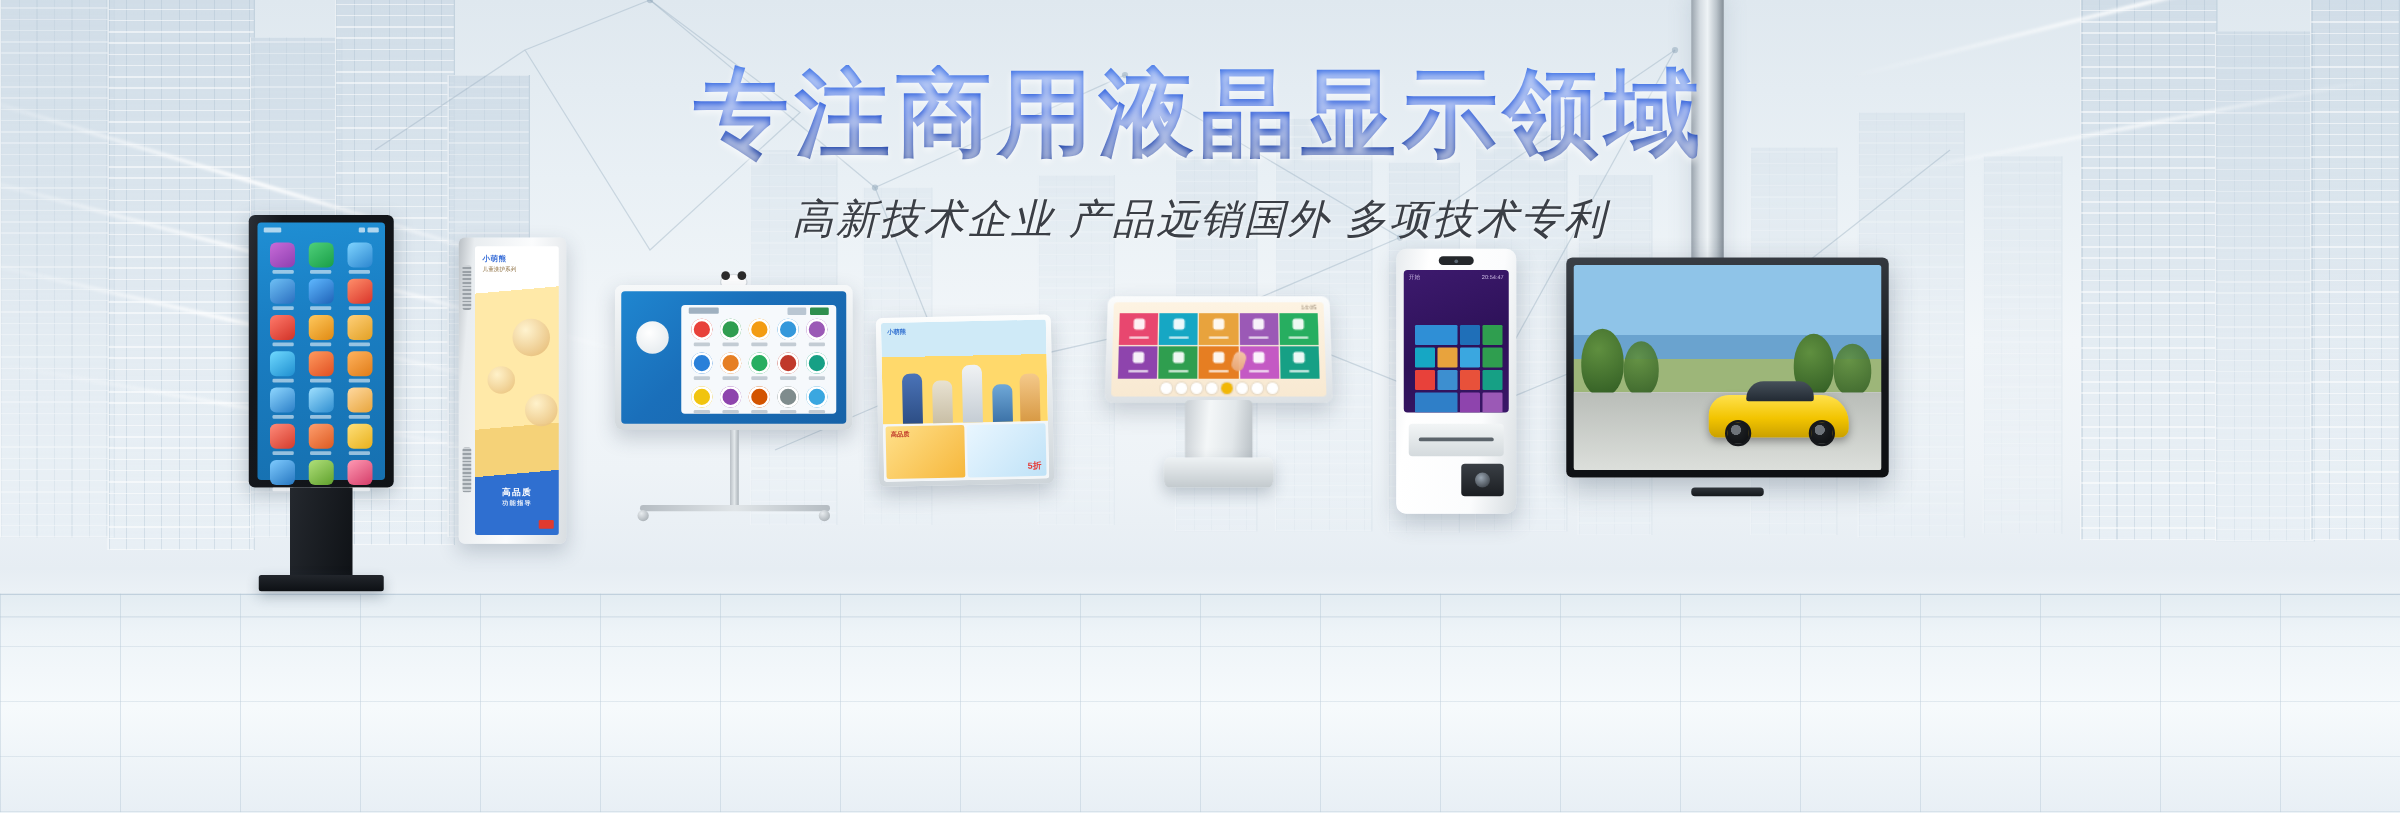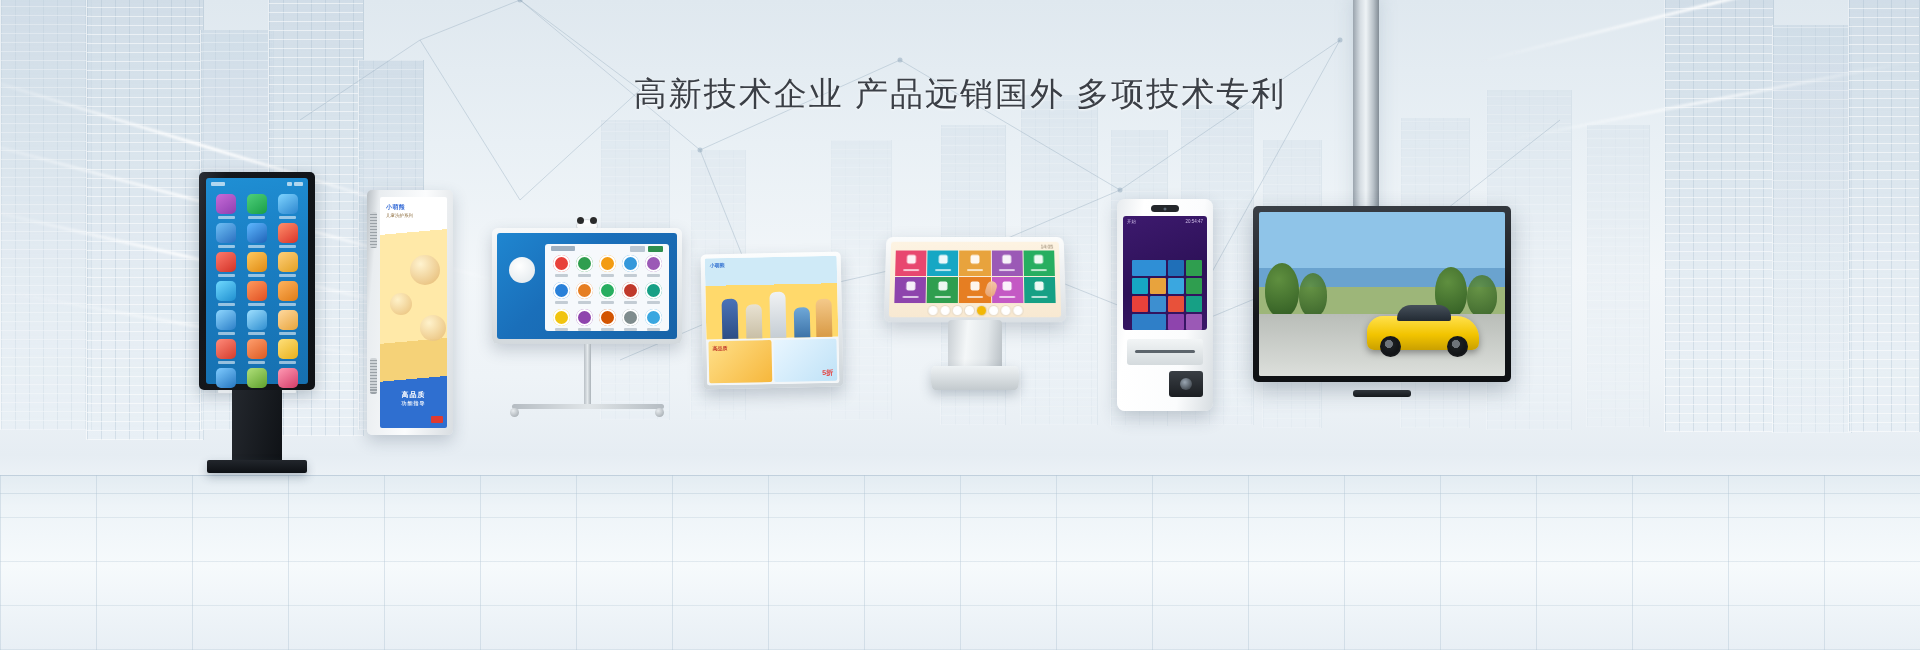--- a/index.html
+++ b/index.html
@@ -60,20 +60,21 @@
   .headline {
     font-size:76px; font-weight:bold; letter-spacing:5px; line-height:1.06;
     color:#1a46c8;
     background:linear-gradient(180deg,#3f74e8 0%,#2253d8 46%,#17368f 100%);
     -webkit-background-clip:text; background-clip:text; -webkit-text-fill-color:transparent;
     text-shadow:0 2px 6px rgba(255,255,255,.65);
   }
   .subline {
     margin-top:20px; font-size:33px; letter-spacing:2px; color:#3b3f46; font-weight:400;
     text-shadow:0 1px 3px rgba(255,255,255,.8);
+    font-style:italic;
   }
 
   
   .product { position:absolute; z-index:25; }
   .scr { position:absolute; overflow:hidden; }
 
   
   #kiosk { left:199px; top:172px; width:116px; height:300px; }
   #kiosk .body {
     position:absolute; left:0; top:0; width:116px; height:218px;
@@ -363,20 +364,21 @@
   </div>
 
   <div class="floor">
     <div class="floorline" style="top:0;"></div>
     <div class="floorline" style="top:18px; opacity:.6;"></div>
   </div>
 
   <div id="pillar"></div>
 
   <div class="copy">
+    <div class="headline">专注商用液晶显示领域</div>
     <div class="subline">高新技术企业 产品远销国外 多项技术专利</div>
   </div>
 
   <div class="product" id="kiosk">
     <div class="body">
       <div class="panel">
         <div class="statusbar">
           <i style="left:0;width:14px;"></i>
             <i style="right:0;"></i>
             <i style="right:11px;width:5px;"></i>

